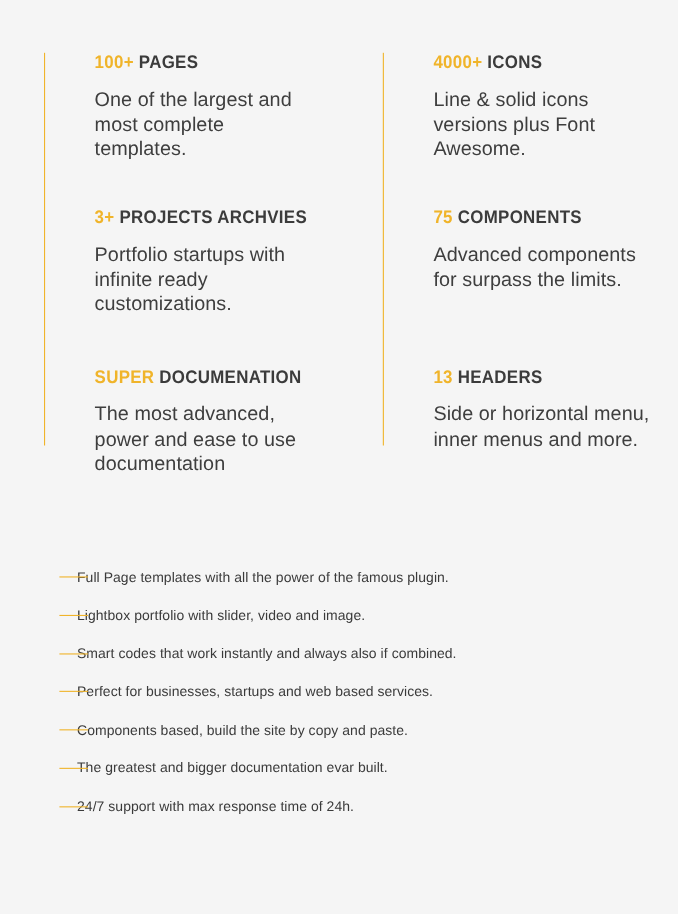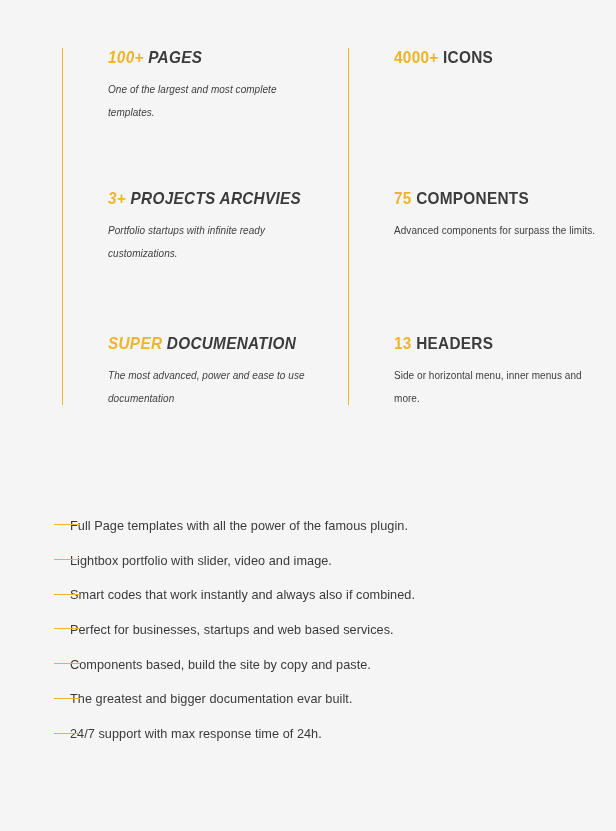--- a/index.html
+++ b/index.html
@@ -24,21 +24,21 @@
     width: 616px;
     height: 430px;
   }
   .feature-col {
     position: absolute;
     top: 48px;
     height: 357px;
     border-left: 1.4px solid #f0b42a;
     box-sizing: border-box;
   }
-  .feature-col.col-left  { left: 62px;  width: 280px; font-style: italic; }
+  .feature-col.col-left  { left: 40px;  width: 280px; }
   .feature-col.col-right { left: 348px; width: 255px; }
 
   .feature-block {
     position: absolute;
     left: 45px;
     right: 0;
   }
   .col-left  .feature-block { left: 45px; }
   .col-right .feature-block { left: 45px; }
 
@@ -57,21 +57,21 @@
     white-space: nowrap;
     transform: scaleX(0.93);
     transform-origin: left center;
   }
   .feature-heading .accent {
     color: #f0b42a;
   }
   .feature-desc {
     font-family: "Liberation Sans", sans-serif;
     font-weight: 300;
-    font-size: 10px;
+    font-size: 18px;
     line-height: 22.5px;
     color: #3e3e3e;
     margin: 0;
     max-width: 200px;
     letter-spacing: 0.05px;
   }
   .col-right .feature-desc { max-width: 215px; }
 
   
   .bullet-list {
@@ -125,20 +125,21 @@
       <h3 class="feature-heading"><span class="accent">SUPER</span> <span>DOCUMENATION</span></h3>
       <p class="feature-desc">The most advanced, power and ease to use documentation</p>
     </div>
 
   </div>
 
   <div class="feature-col col-right">
 
     <div class="feature-block fb-0">
       <h3 class="feature-heading"><span class="accent">4000+</span> <span>ICONS</span></h3>
+      <p class="feature-desc">Line &amp; solid icons versions plus Font Awesome.</p>
     </div>
 
     <div class="feature-block fb-1">
       <h3 class="feature-heading"><span class="accent">75</span> <span>COMPONENTS</span></h3>
       <p class="feature-desc">Advanced components for surpass the limits.</p>
     </div>
 
     <div class="feature-block fb-2">
       <h3 class="feature-heading"><span class="accent">13</span> <span>HEADERS</span></h3>
       <p class="feature-desc">Side or horizontal menu, inner menus and more.</p>

